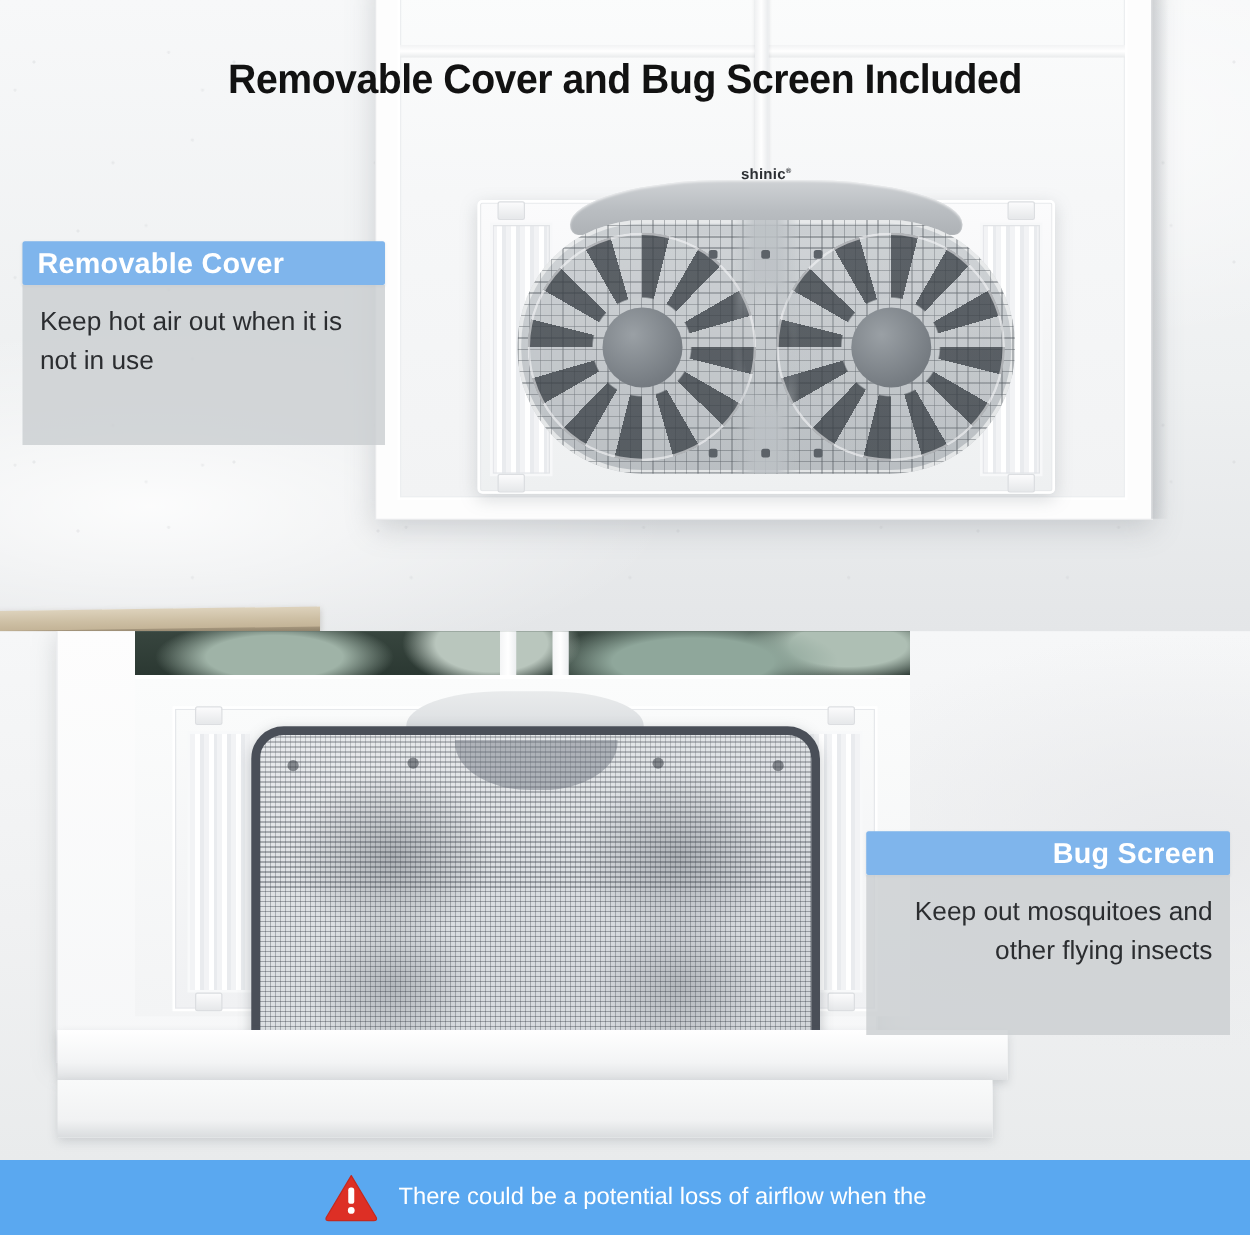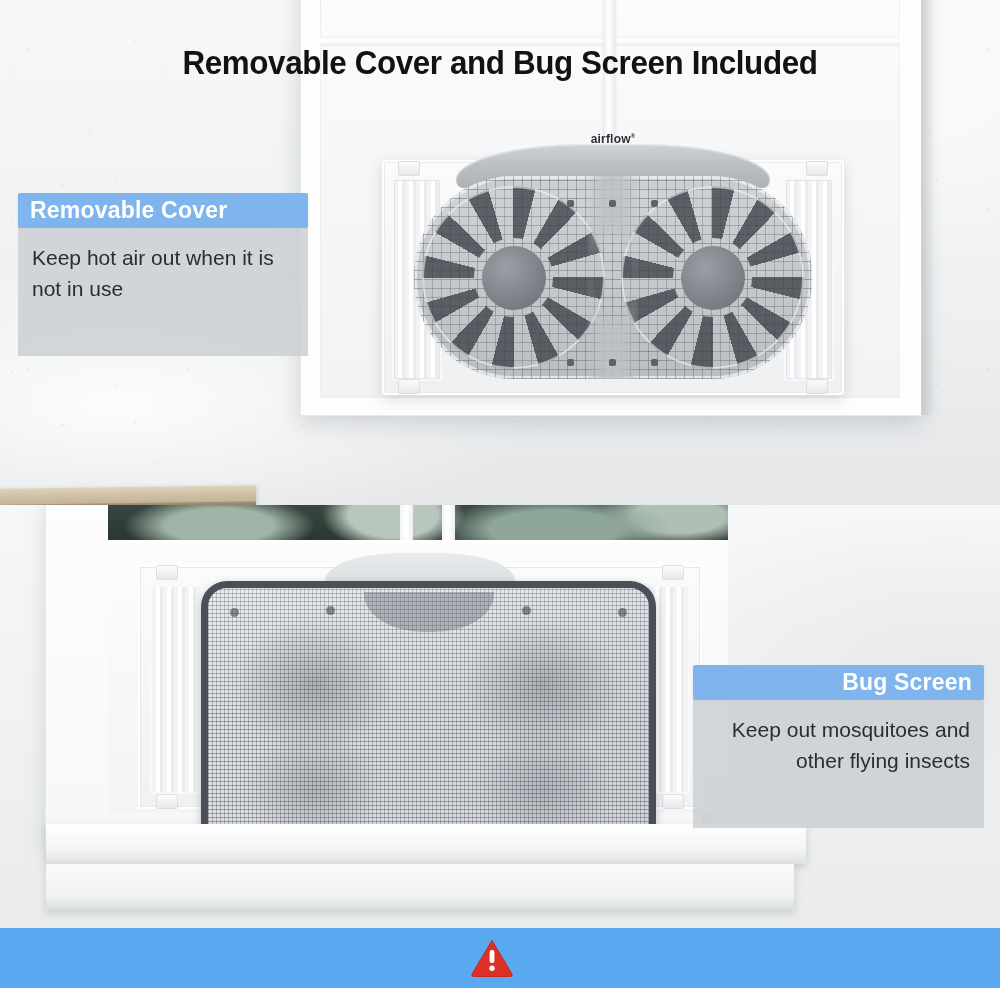--- a/index.html
+++ b/index.html
@@ -414,21 +414,21 @@
     </div>
 
     <div class="win-top-casing"></div>
     <div class="win-top-glass">
       <div class="sash-rail-h" style="left:0; right:0; top:42px;"></div>
       <div class="sash-divider-v" style="left:284px;"></div>
     </div>
 
     <div class="fan-unit">
       <div class="fan-top-hood">
-        <div class="brand"><span>airflow</span><sup>®</sup></div>
+        <div class="brand"><span>shinic</span><sup>®</sup></div>
       </div>
 
       <div class="accordion left"></div>
       <div class="accordion right"></div>
 
       <div class="clip" style="left:14px; top:-1px;"></div>
       <div class="clip" style="right:14px; top:-1px;"></div>
       <div class="clip" style="left:14px; bottom:-1px;"></div>
       <div class="clip" style="right:14px; bottom:-1px;"></div>
 
@@ -518,16 +518,17 @@
     <div class="callout-body">Keep hot air out when it is not in use</div>
   </div>
 
   <div id="notice-banner">
     <svg class="warn-tri" viewBox="0 0 44 40">
       <path d="M22 2.5 L42 36 Q43 38.5 40 38.5 L4 38.5 Q1 38.5 2 36 Z" fill="#dd2f25" stroke="#c4291f" stroke-width="1" stroke-linejoin="round"></path>
       <rect x="19.6" y="12" width="4.8" height="13" rx="2.1" fill="#ffffff"></rect>
       <circle cx="22" cy="30.3" r="2.7" fill="#ffffff"></circle>
     </svg>
     <div id="notice-text">
+      <span>There could be a potential loss of airflow when the</span>
     </div>
   </div>
 
 </div>
 
 </body></html>

